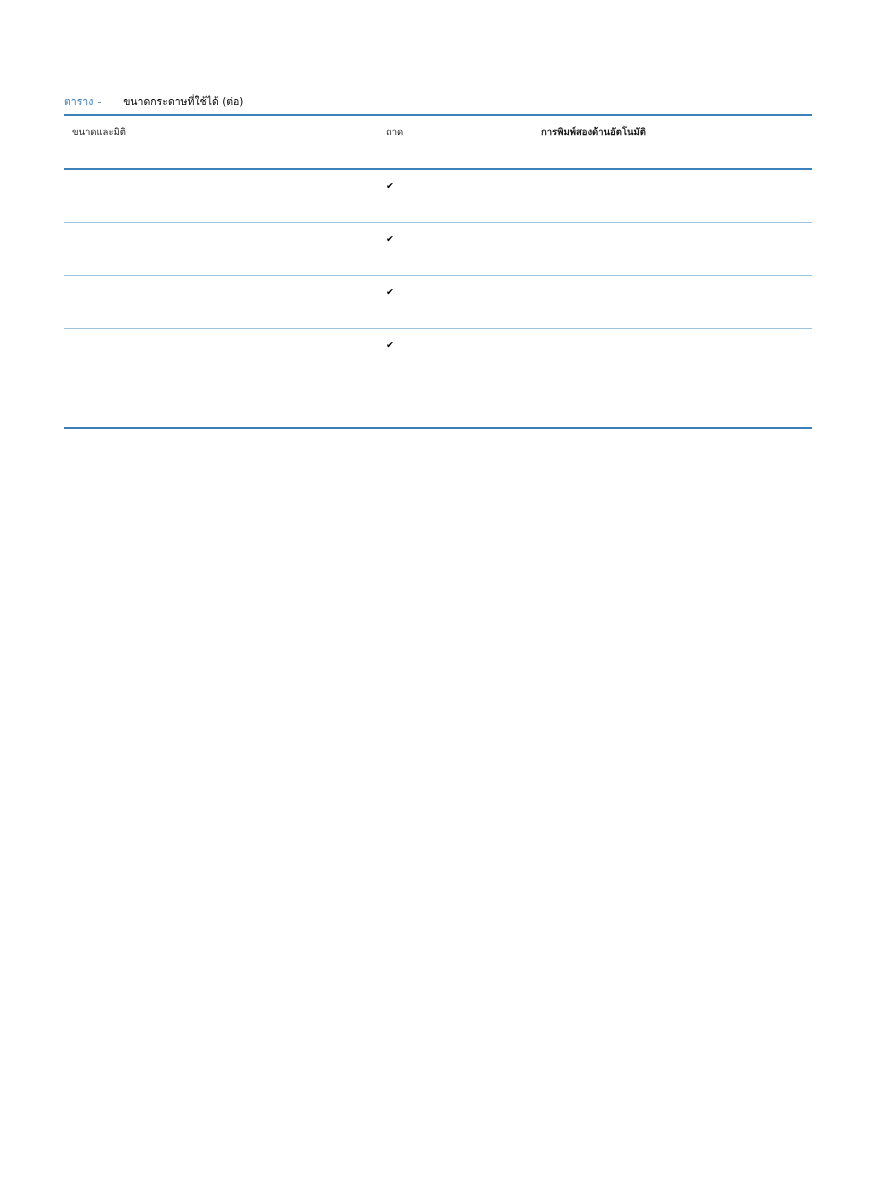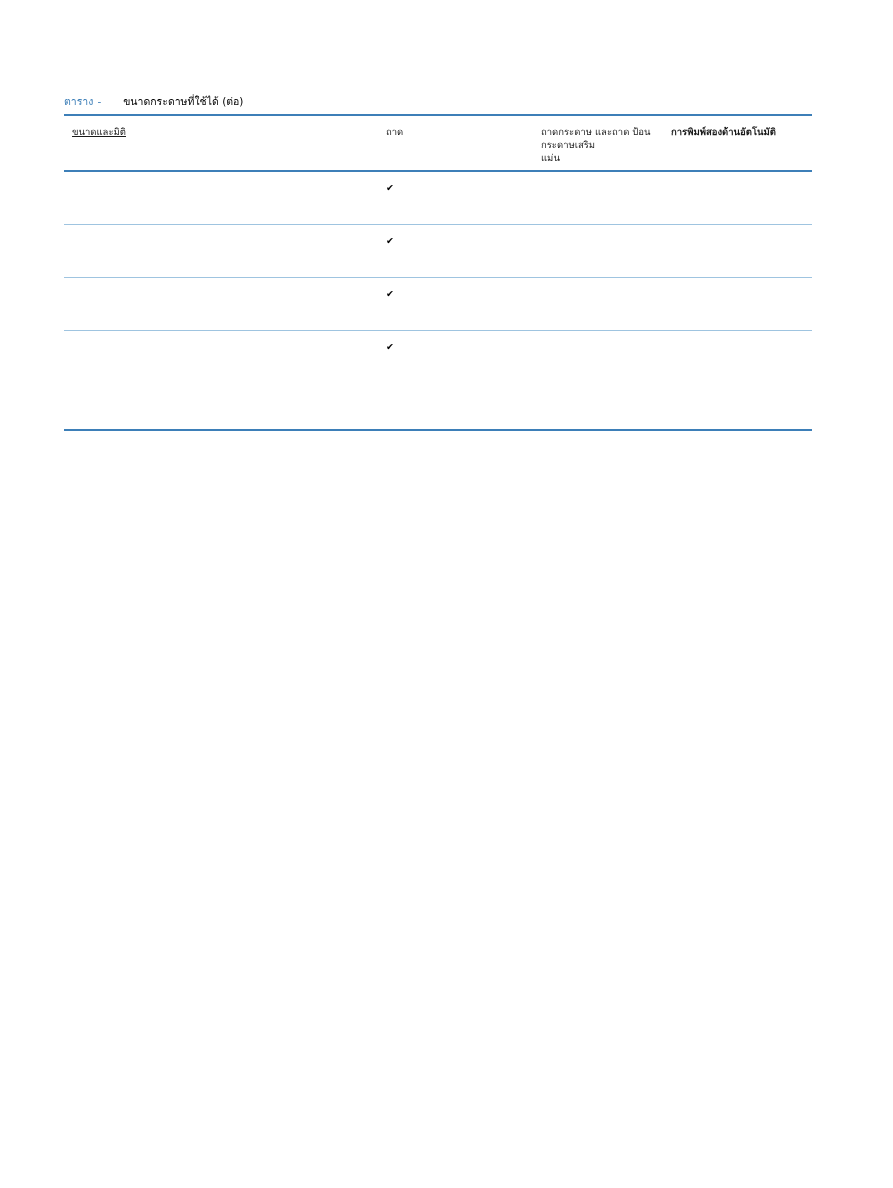--- a/index.html
+++ b/index.html
@@ -75,21 +75,20 @@
     align-items: flex-start;
     padding: 9px 0 6px 0;
     min-height: 52px;
     box-sizing: border-box;
   }
   .col-size {
     width: 322px;
     flex: 0 0 322px;
     padding-left: 8px;
     box-sizing: border-box;
-    text-decoration: underline;
   }
   .col-tray {
     width: 155px;
     flex: 0 0 155px;
     box-sizing: border-box;
   }
   .col-feed {
     width: 130px;
     flex: 0 0 130px;
     box-sizing: border-box;
@@ -139,24 +138,20 @@
 
     <div class="table-caption">
       <span class="cap-label">ตาราง</span><span class="cap-dash">-</span><span class="cap-title">ขนาดกระดาษที่ใช้ได้ (ต่อ)</span>
     </div>
 
     <div class="rule-top"></div>
 
     <div class="head-row">
       <div class="col-size head-cell">ขนาดและมิติ</div>
       <div class="col-tray head-cell">ถาด</div>
-      <div class="col-feed head-cell">
-        <div>ถาดกระดาษ    และถาด ป้อนกระดาษเสริม</div>
-        <div>แม่น</div>
-      </div>
       <div class="col-duplex head-cell">การพิมพ์สองด้านอัตโนมัติ</div>
     </div>
 
     <div class="rule-head"></div>
 
     <div class="body-row">
       <div class="col-size cell"></div>
       <div class="col-tray cell check">✔</div>
       <div class="col-feed cell"></div>
       <div class="col-duplex cell"></div>

